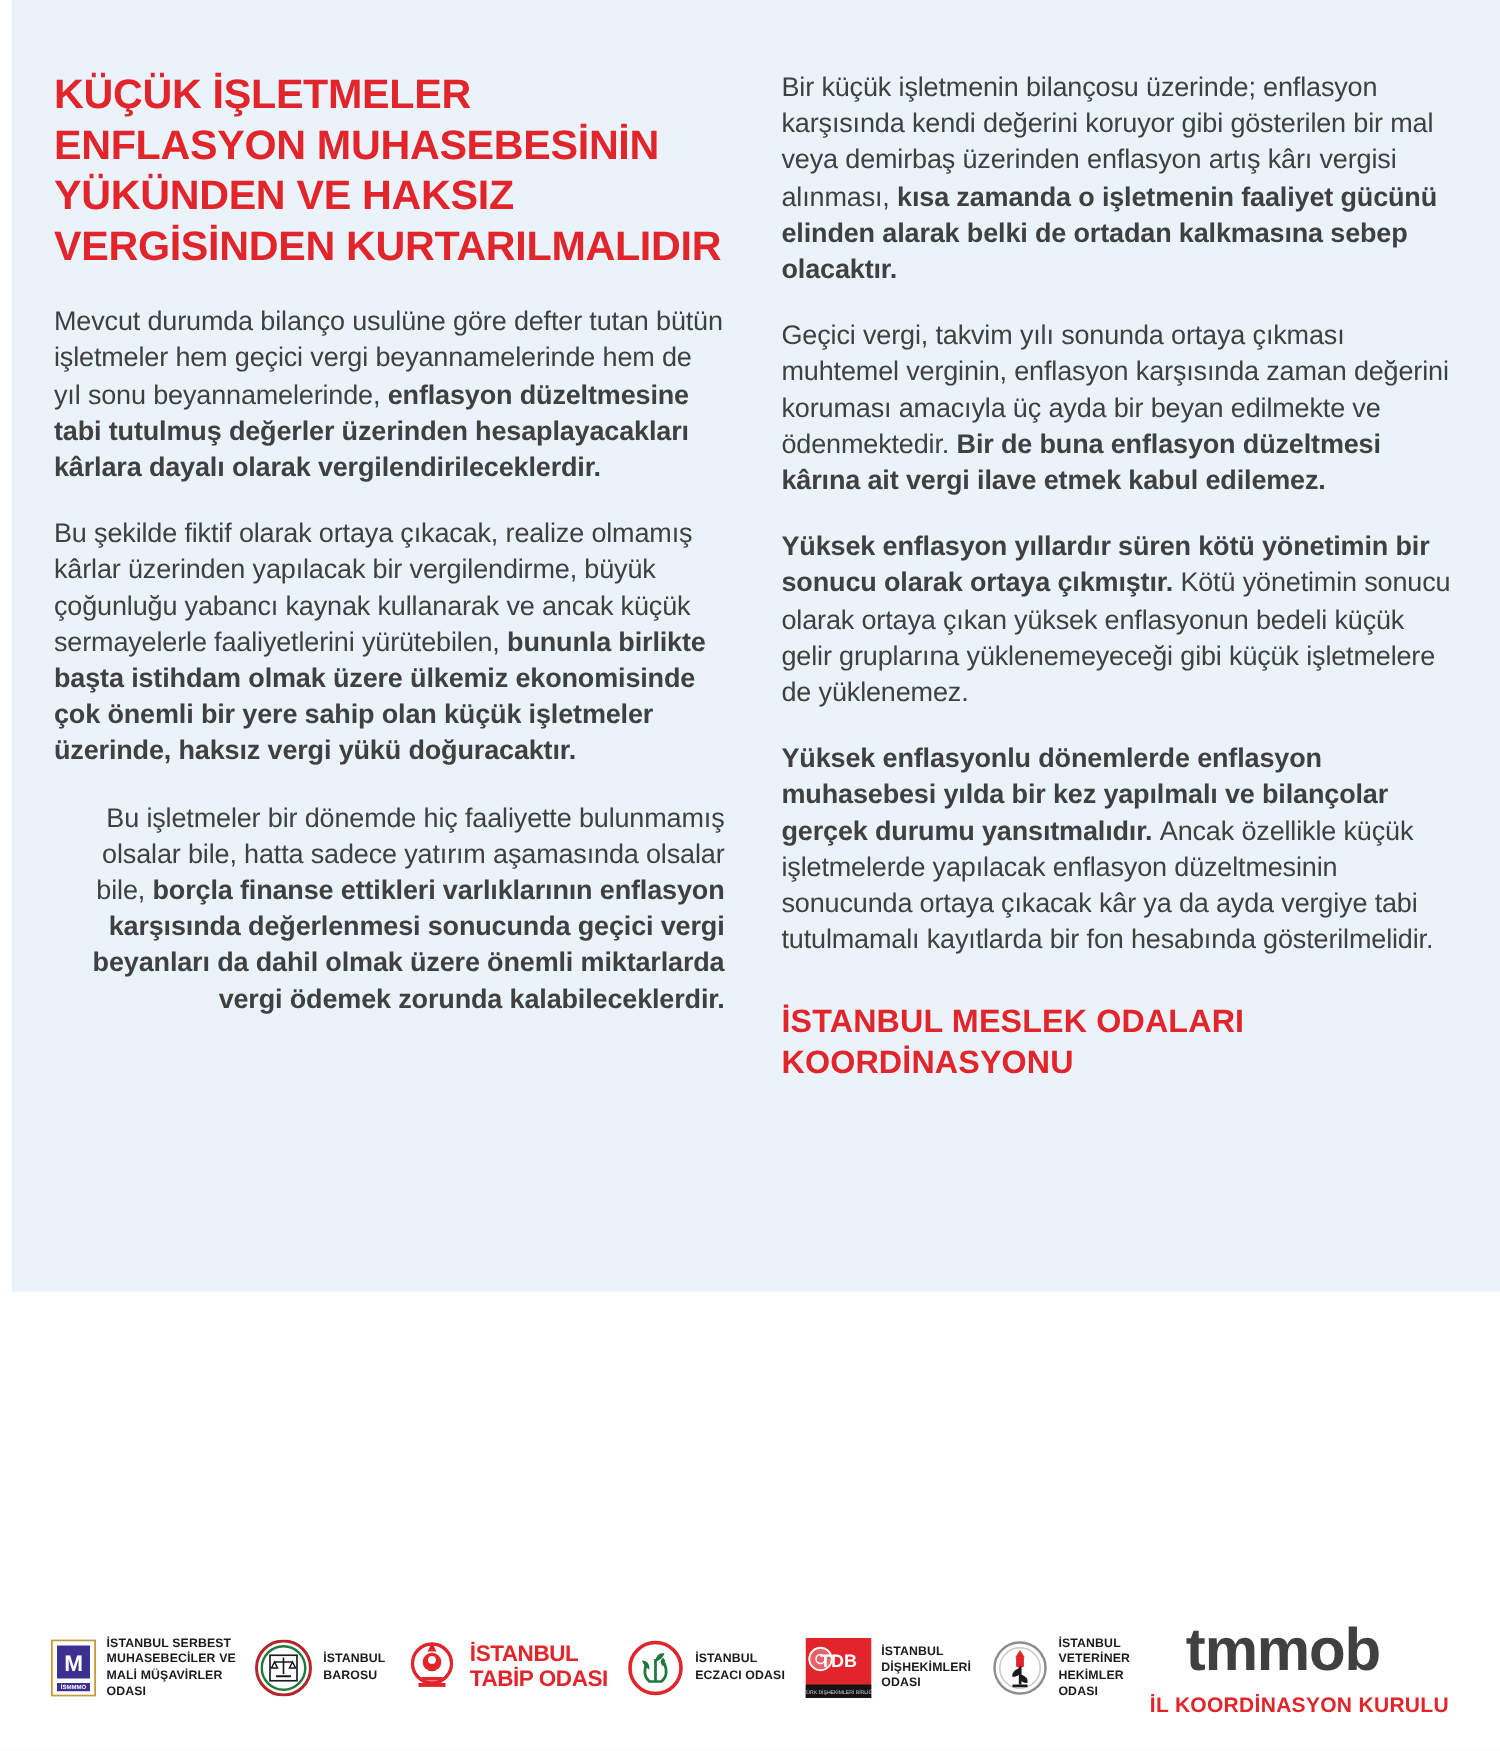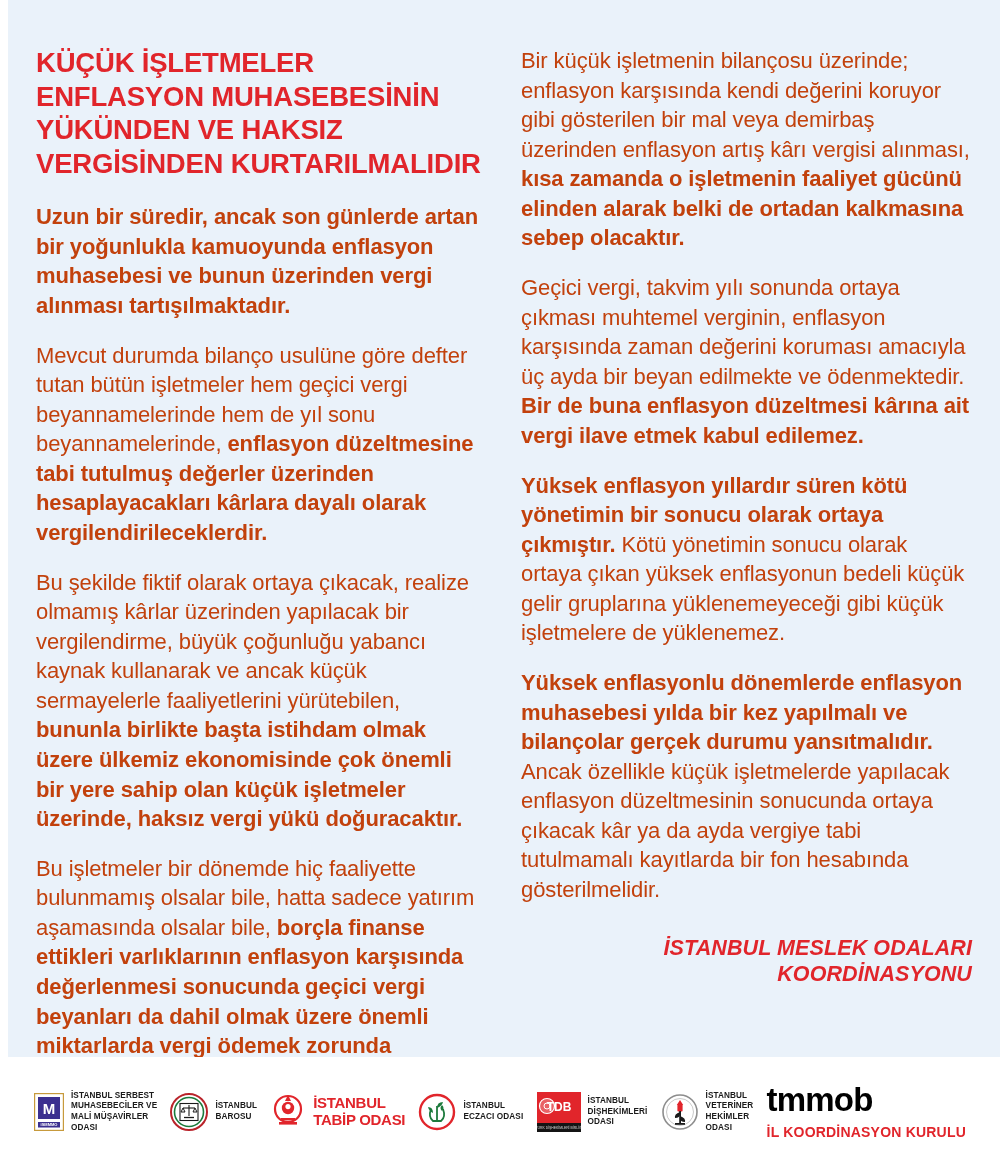--- a/index.html
+++ b/index.html
@@ -14,21 +14,21 @@
     position: relative;
     width: 1000px; height: 1167px;
     background: #ffffff;
     overflow: hidden;
   }
   
   #panel {
     position: absolute;
     left: 8px; top: 0; right: 0;
     width: 992px;
-    height: 1057px;
+    height: 861px;
     background: #eaf2fa;
     padding: 46px 28px 0 28px;
   }
   #columns {
     display: flex;
     gap: 38px;
     align-items: flex-start;
   }
   .col { width: 455px; }
   .col.left  { width: 448px; }
@@ -39,41 +39,40 @@
     color: #e1252b;
     font-size: 27.5px;
     font-weight: bold;
     line-height: 1.22;
     letter-spacing: -0.2px;
     margin: 0 0 22px 0;
     text-transform: uppercase;
   }
   
   p.body {
-    font-size: 22px;
+    font-size: 18px;
     line-height: 1.345;
-    color: #c2410c;
+    color: #404040;
     margin: 0 0 20px 0;
     letter-spacing: -0.1px;
   }
-  p.body:last-child { margin-bottom: 4px; }
+  p.body:last-child { margin-bottom: 4px; text-align: right; }
   p.body.allbold { font-weight: bold; }
   p.body b { font-weight: bold; }
   p.body .reg { font-weight: normal; }
 
   
   #signature {
     color: #e1252b;
     font-weight: bold;
     font-size: 21.5px;
     line-height: 1.24;
-    text-align: right;
+    text-align: left;
     margin-top: 30px;
     letter-spacing: 0.1px;
-    font-style: italic;
   }
 
   
   #footer {
     position: absolute;
     left: 0; top: 1057px;
     width: 1000px; height: 110px;
     background: #ffffff;
     display: flex;
     align-items: center;
@@ -92,44 +91,41 @@
     color: #1a1a1a;
     letter-spacing: 0.1px;
     text-transform: uppercase;
     white-space: pre-line;
   }
   .mark { flex: 0 0 auto; display:block; }
 
   
   #tmmob-logo { display:flex; flex-direction:column; align-items:flex-start; }
   #tmmob-word {
-    color:#000000; font-size:33px; font-weight:bold;
-    line-height:0.95; letter-spacing:-0.8px;
+    color:#404040; font-size:40px; font-weight:bold;
+    line-height:0.95; letter-spacing:-0.8px;margin-left:24px;
   }
   #tmmob-sub {
     color:#e1252b; font-size:14px; font-weight:bold;
     letter-spacing:0.2px; margin-top:2px; text-transform:uppercase;
   }
 </style>
 </head>
 <body>
 
 <div id="poster">
 
   <div id="panel">
 
     <div id="columns">
 
       <div class="col left">
 
         <h1 id="headline">KÜÇÜK İŞLETMELER ENFLASYON MUHASEBESİNİN YÜKÜNDEN VE HAKSIZ VERGİSİNDEN KURTARILMALIDIR</h1>
 
-        <p class="body allbold">
-          <b>Uzun bir süredir, ancak son günlerde artan bir yoğunlukla kamuoyunda enflasyon muhasebesi ve bunun üzerinden vergi alınması tartışılmaktadır.</b>
-        </p>
 
         <p class="body">
           <span class="reg">Mevcut durumda bilanço usulüne göre defter tutan bütün işletmeler hem geçici vergi beyannamelerinde hem de yıl sonu beyannamelerinde, </span><b>enflasyon düzeltmesine tabi tutulmuş değerler üzerinden hesaplayacakları kârlara dayalı olarak vergilendirileceklerdir.</b>
         </p>
 
         <p class="body">
           <span class="reg">Bu şekilde fiktif olarak ortaya çıkacak, realize olmamış kârlar üzerinden yapılacak bir vergilendirme, büyük çoğunluğu yabancı kaynak kullanarak ve ancak küçük sermayelerle faaliyetlerini yürütebilen, </span><b>bununla birlikte başta istihdam olmak üzere ülkemiz ekonomisinde çok önemli bir yere sahip olan küçük işletmeler üzerinde, haksız vergi yükü doğuracaktır.</b>
         </p>
 
         <p class="body">

